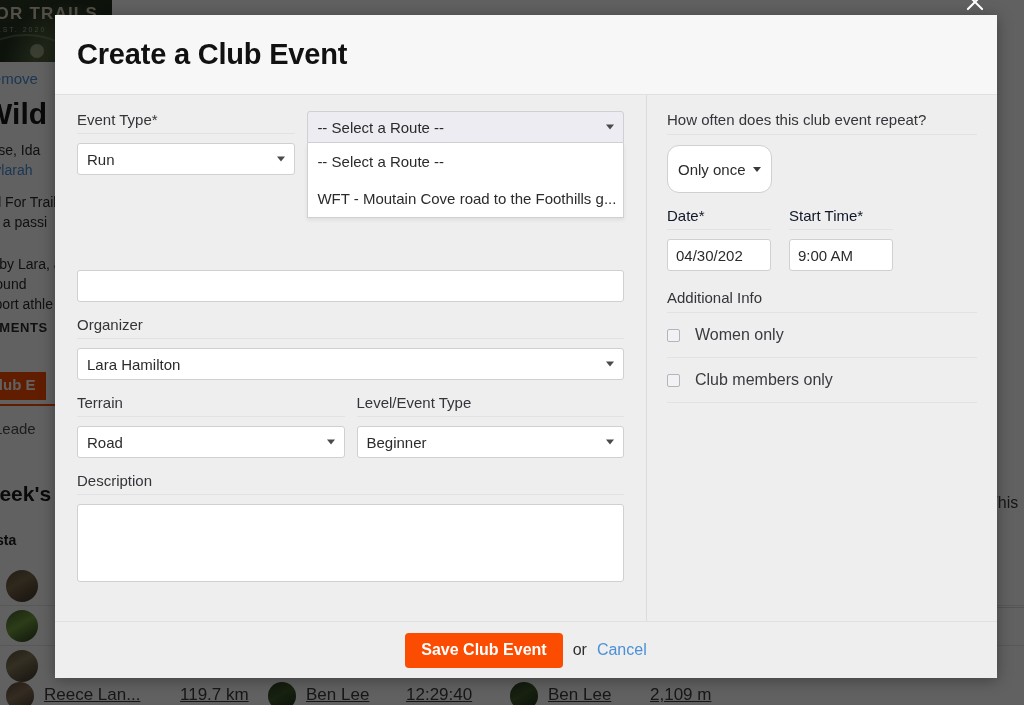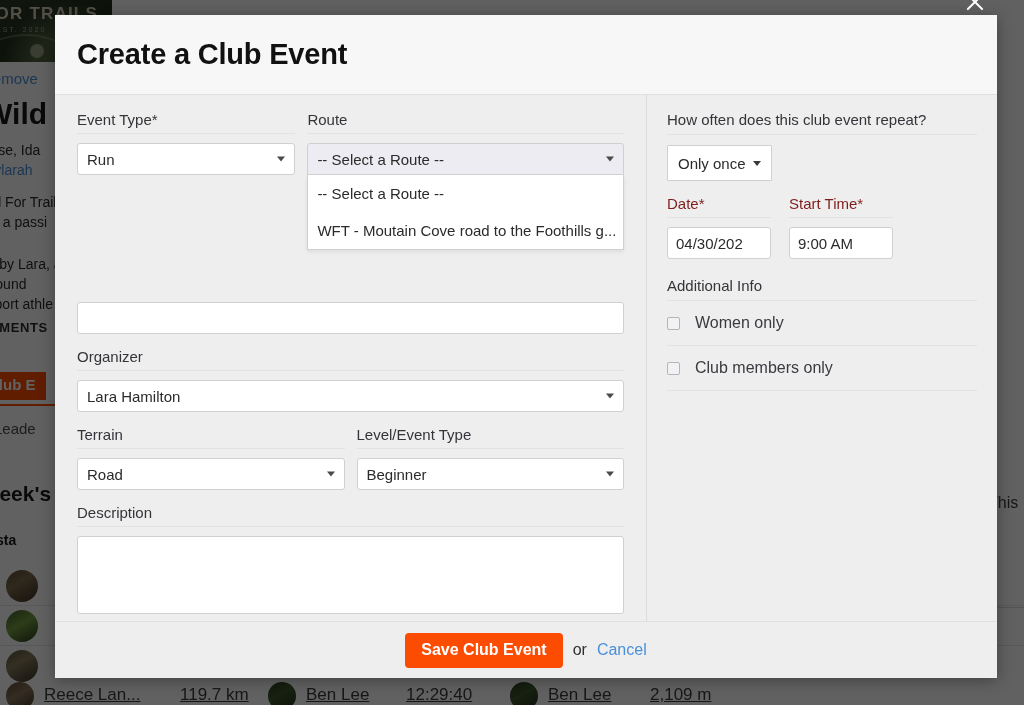--- a/index.html
+++ b/index.html
@@ -226,34 +226,34 @@
     cursor: pointer;
   }
 
   
   .rlabel-big {
     font-size: 15px; color: #34343a;
     padding-bottom: 6px; border-bottom: 1px solid #e1e1e6; margin-bottom: 10px;
   }
   .btn-dropdown {
     display: inline-flex; align-items: center; gap: 7px;
-    height: 36px; padding: 0 10px;
-    background: #fff; border: 1px solid #cfcfd4; border-radius: 1px;
+    height: 48px; padding: 0 10px;
+    background: #fff; border: 1px solid #cfcfd4; border-radius: 12px;
     font-size: 15px; color: #2b2b2b; cursor: pointer;
   }
   .btn-dropdown .caret {
     width: 0; height: 0;
     border-left: 4px solid transparent; border-right: 4px solid transparent;
     border-top: 5px solid #3a3a3a;
   }
   .dt-row { display: flex; gap: 18px; margin-top: 14px; }
   .dt-col { width: 104px; }
   .dt-col.wide { width: 104px; }
   .dt-label {
-    font-size: 15px; color: #7f1d1d; padding-bottom: 5px;
+    font-size: 15px; color: #0f172a; padding-bottom: 5px;
     border-bottom: 1px solid #e1e1e6; margin-bottom: 9px;
   }
   .dt-input {
     width: 104px; height: 32px; background: #fff;
     border: 1px solid #cfcfd4; border-radius: 3px;
     display: flex; align-items: center; padding: 0 8px;
     font-size: 15px; color: #2b2b2b;
     white-space: nowrap; overflow: hidden;
   }
   .addl-title {
@@ -364,21 +364,20 @@
         <div class="row2">
           <div class="fgroup">
             <div class="flabel">Event Type*</div>
             <div class="ctrl select">
               <span>Run</span>
               <span class="caret"></span>
             </div>
           </div>
 
           <div class="fgroup" style="flex:1.45 1 0;">
-            <div class="flabel">Route</div>
             <div class="select-wrap">
               <div class="ctrl select open-head">
                 <span>-- Select a Route --</span>
                 <span class="caret"></span>
               </div>
               <div class="dropdown-list">
                 <div class="dropdown-item">-- Select a Route --</div>
                 <div class="dropdown-item">WFT - Moutain Cove road to the Foothills g...</div>
               </div>
             </div>

